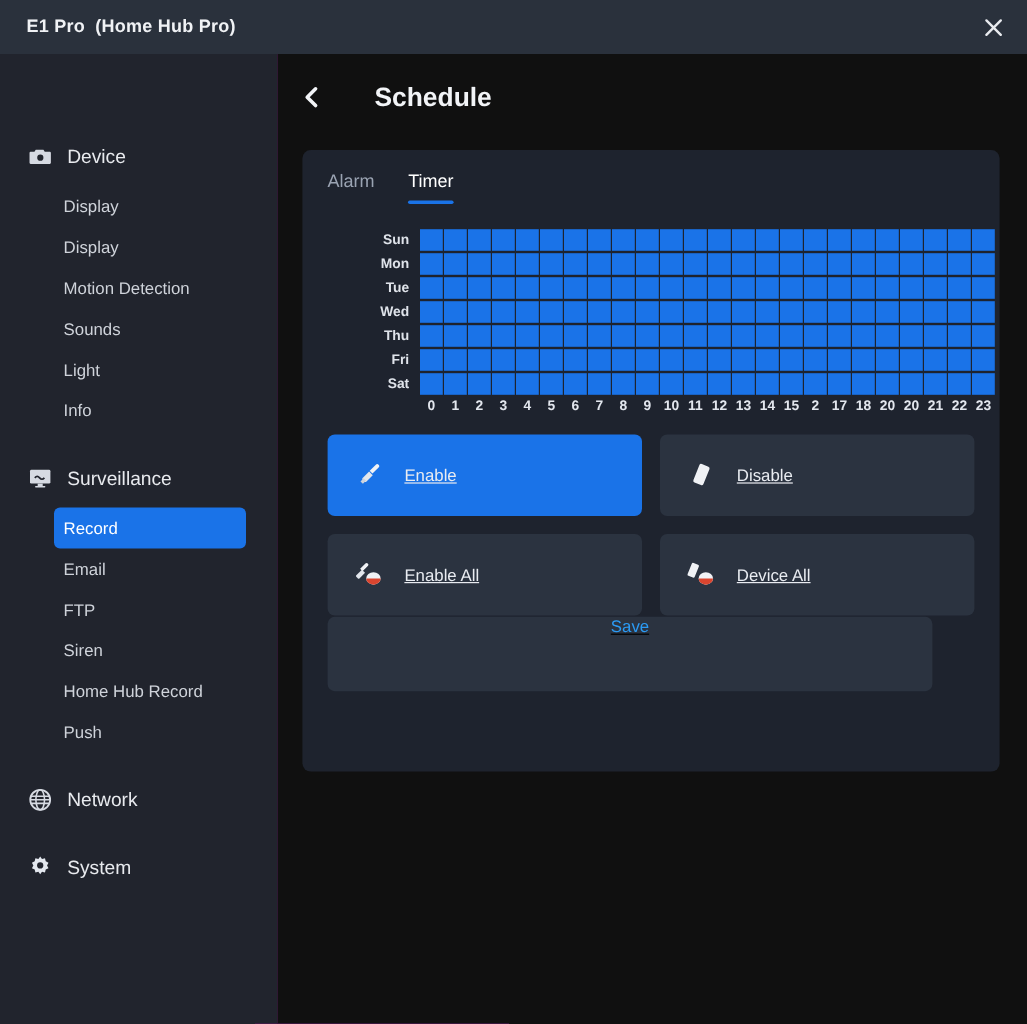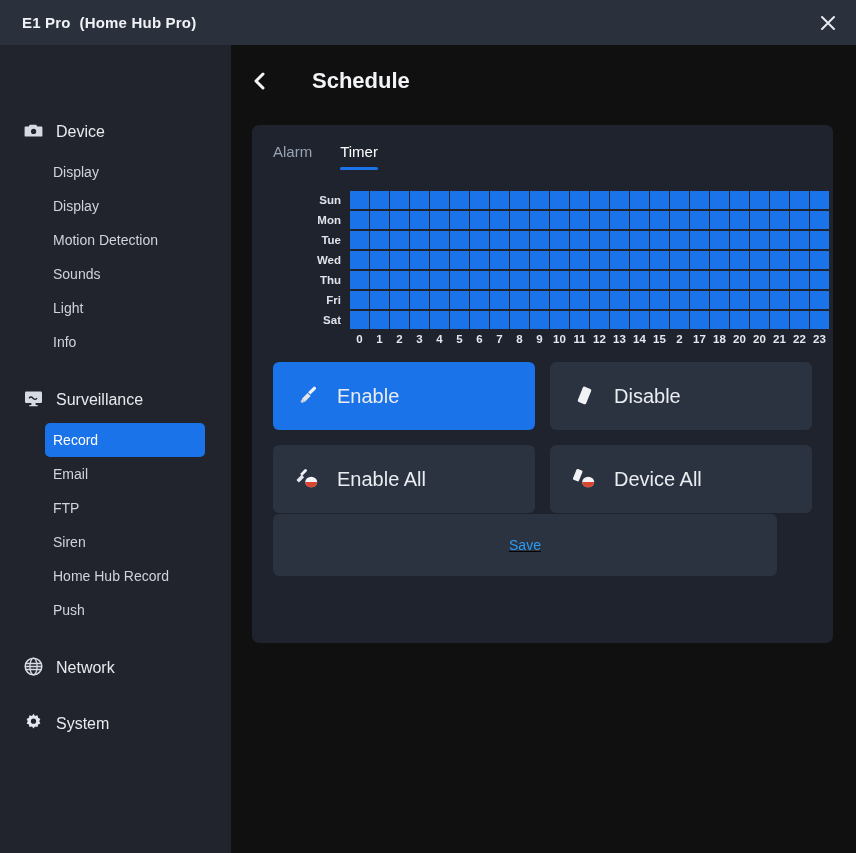--- a/index.html
+++ b/index.html
@@ -123,27 +123,27 @@
     background: #2b3340;
     display: flex; align-items: center; padding-left: 22px;
     cursor: pointer;
   }
   .act-btn.active { background: #1a73e8; }
   .act-icon {
     width: 26px; height: 26px; margin-right: 16px;
     display: flex; align-items: center; justify-content: center;
     flex: 0 0 26px;
   }
-  .act-label { color: #e9ecf1; font-size: 20px; }
+  .act-label { color: #e9ecf1; font-size: 14px; text-decoration: underline; }
 
   .save-btn {
     position: absolute; left: 21px; top: 389px;
     width: 504px; height: 62px; border-radius: 6px;
     background: #2b3340;
-    display: flex; align-items: center; justify-content: center;
+    display: flex; align-items: flex-start; justify-content: center;
     cursor: pointer;
     text-decoration: underline;
   }
   .save-label { color: #2b9bf4; font-size: 14px; }
 </style>
 </head>
 <body>
 
 <div class="app">
 

